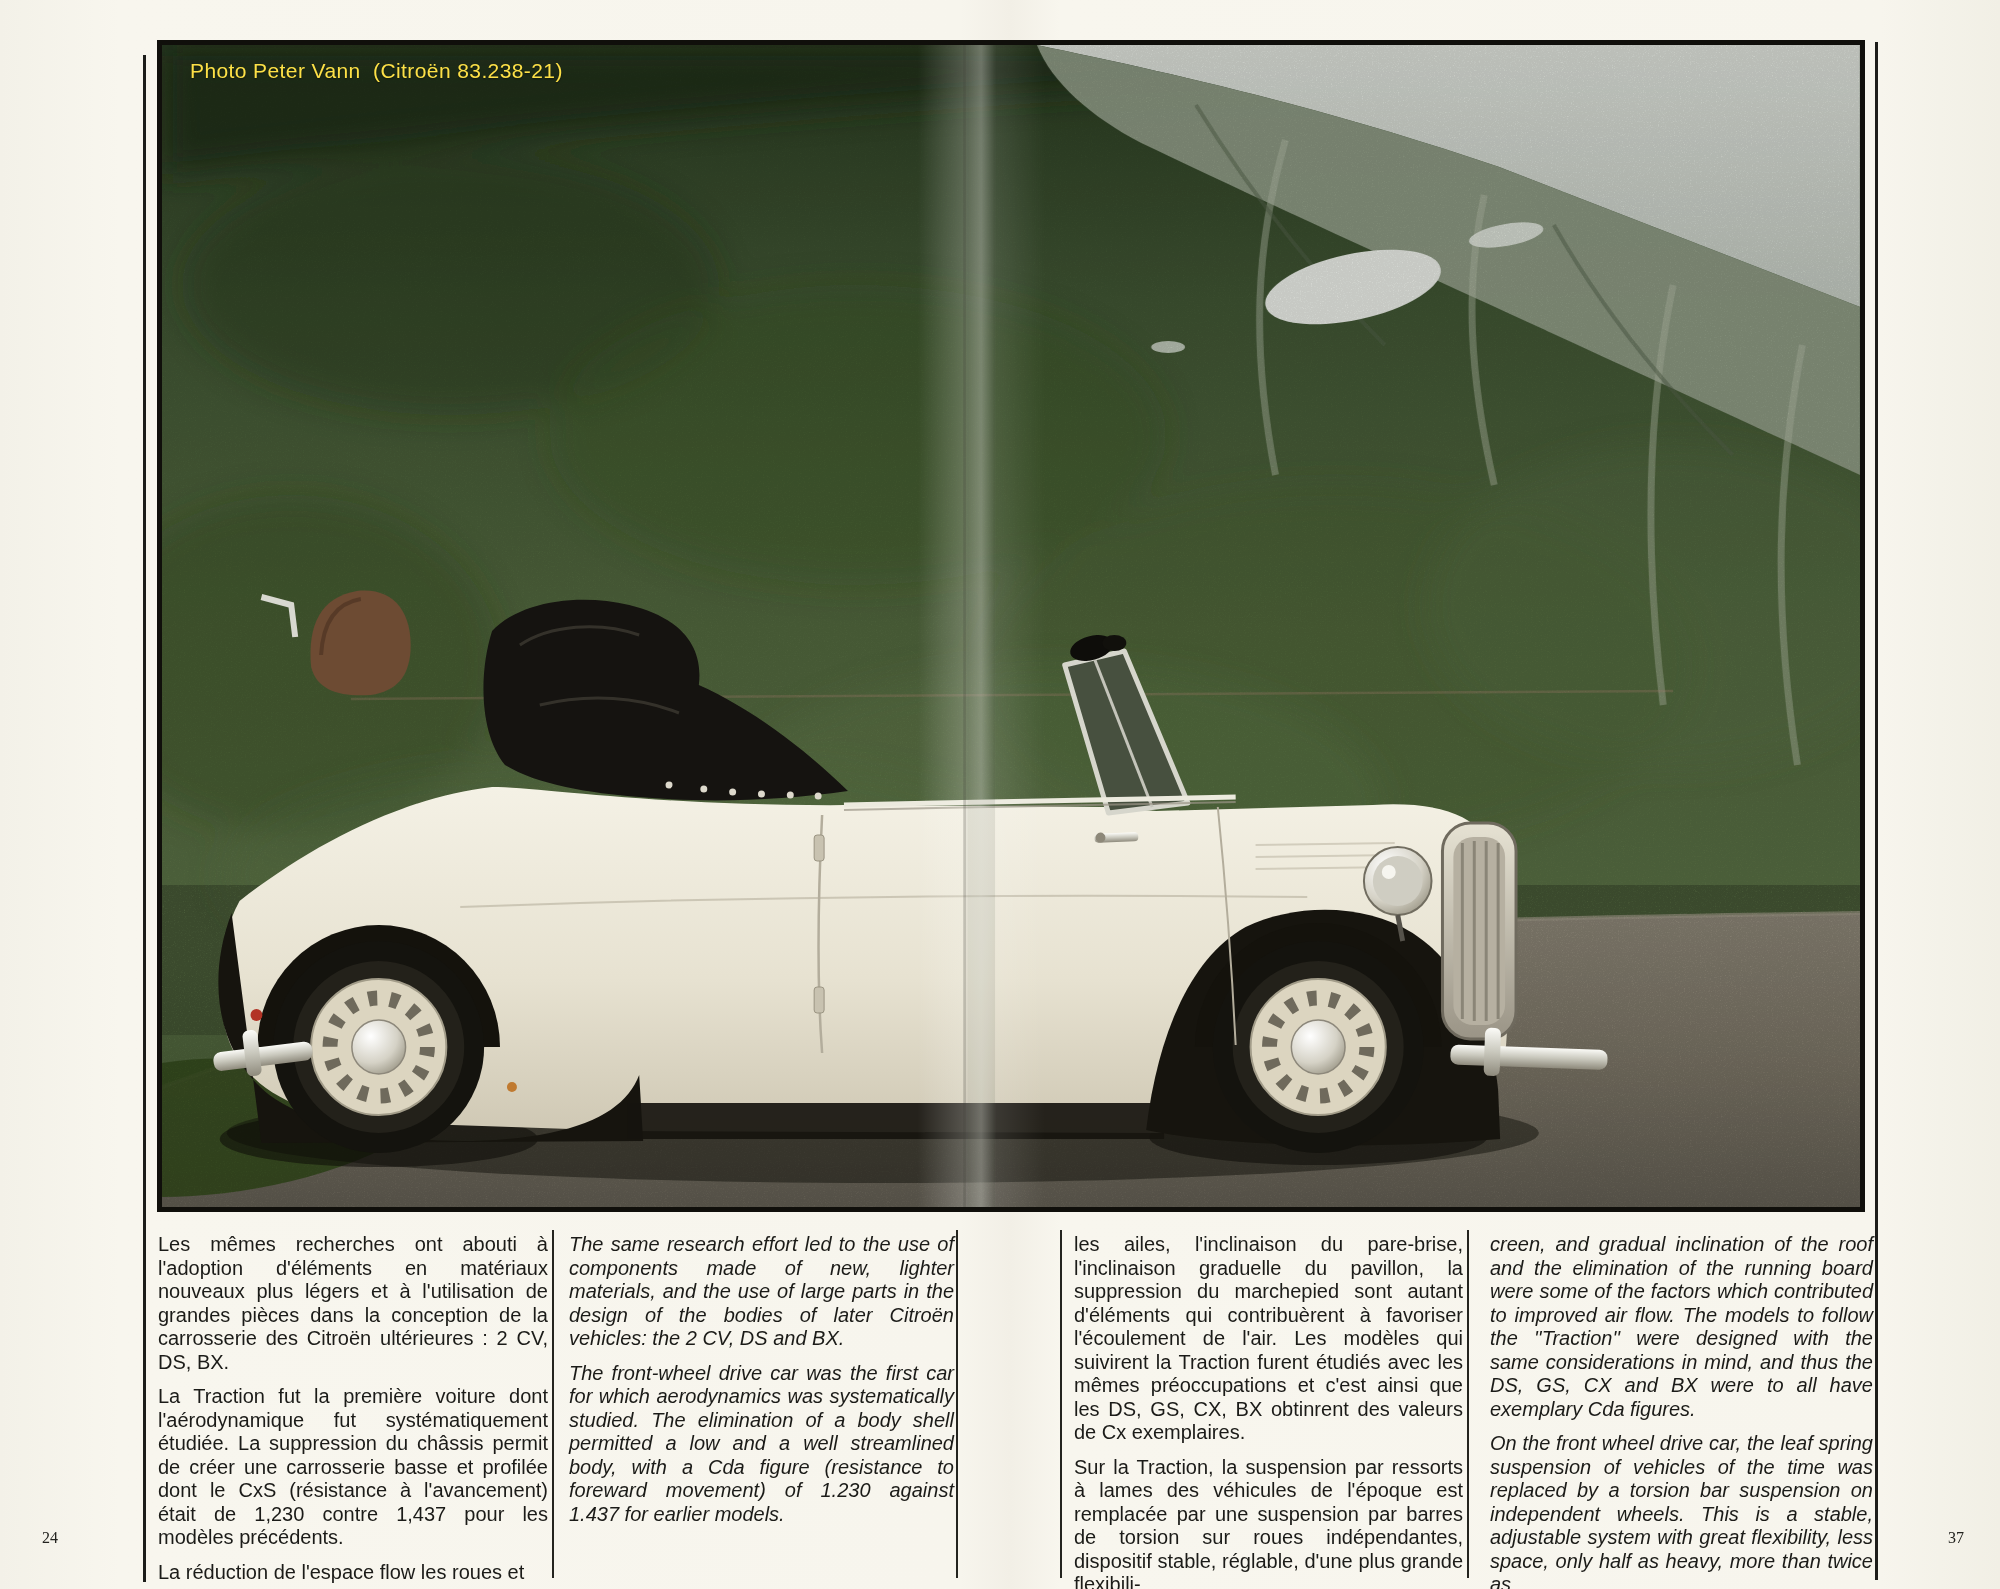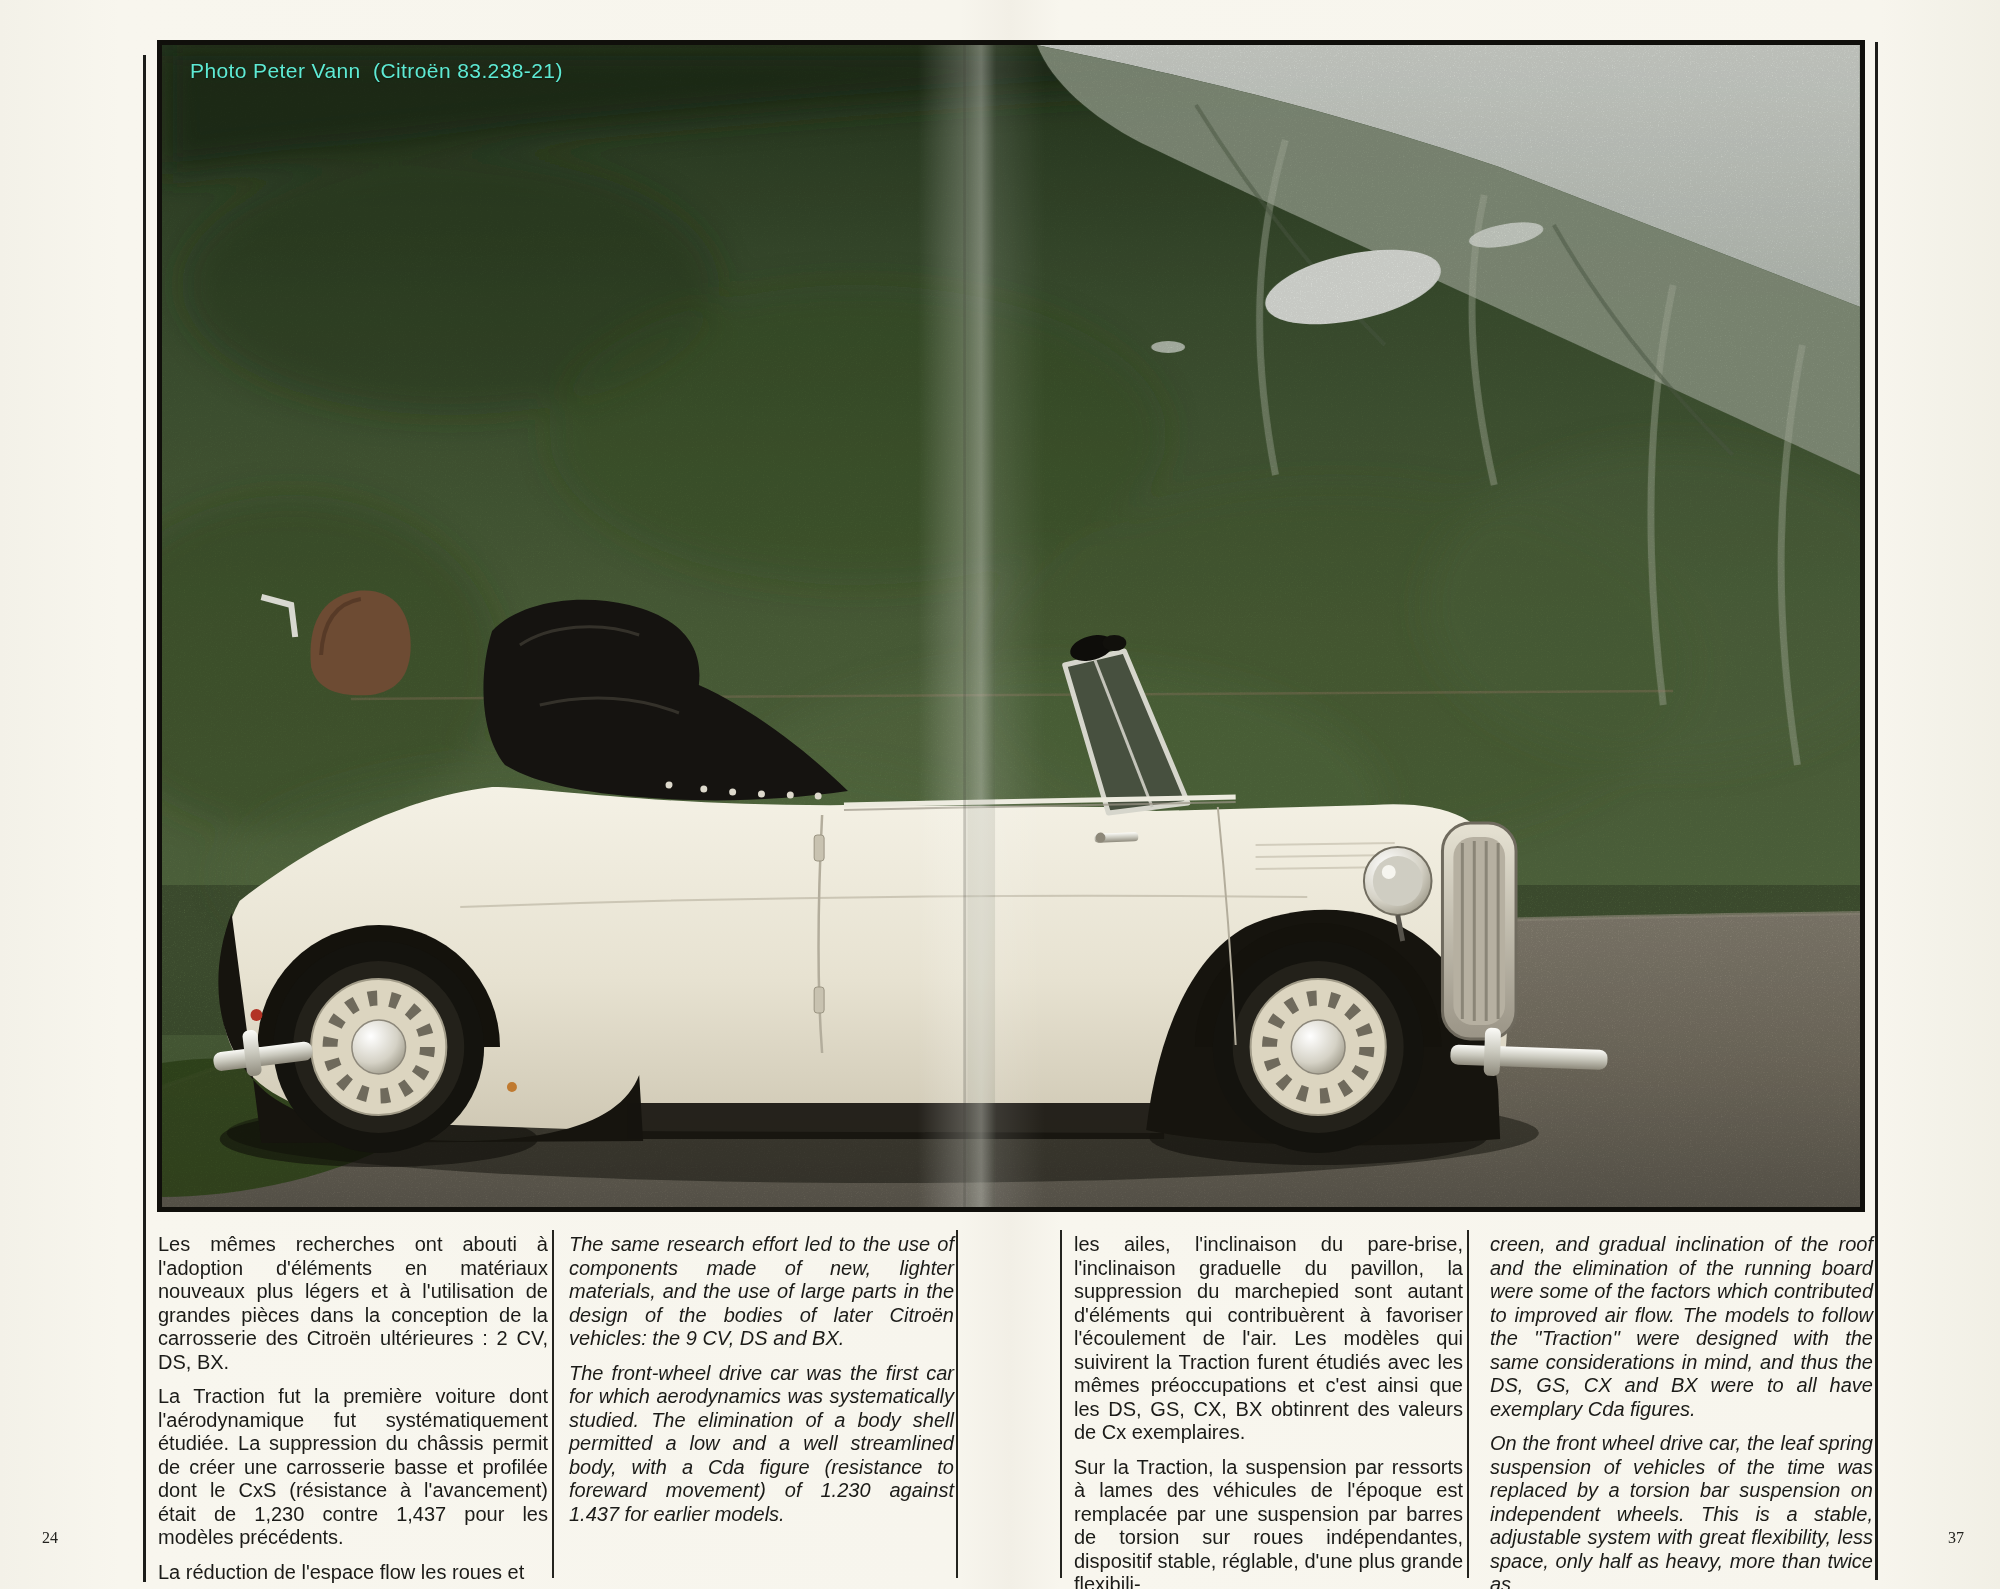--- a/index.html
+++ b/index.html
@@ -13,21 +13,21 @@
   #rule-page-right{left:1875px;top:42px;height:1538px;}
   .col-rule{top:1230px;height:348px;width:2px;background:#24241f;}
   #rule-c1{left:552px;} #rule-c2{left:956px;} #rule-c3{left:1060px;} #rule-c4{left:1467px;}
   .photo-frame{
     position:absolute;left:157px;top:40px;width:1708px;height:1172px;
     border:5px solid #100f0b;box-sizing:border-box;background:#50663d;
   }
   .photo-frame svg{display:block;width:100%;height:100%;}
   .photo-credit{
     position:absolute;left:28px;top:14px;font-size:21px;letter-spacing:.4px;
-    color:#5eead4;white-space:pre;text-shadow:0 1px 2px rgba(0,0,0,.45);
+    color:#fde047;white-space:pre;text-shadow:0 1px 2px rgba(0,0,0,.45);
   }
   .textcol{position:absolute;top:1233px;}
   .textcol p{margin:0 0 11px 0;font-size:20px;line-height:23.5px;text-align:justify;}
   .italic p{font-style:italic;}
   #col1{left:158px;width:390px;}
   #col2{left:569px;width:385px;}
   #col3{left:1074px;width:389px;}
   #col4{left:1490px;width:383px;}
   .pagenum{position:absolute;font-family:"Liberation Serif",serif;font-size:16px;color:#22221e;}
   #pn-left{left:42px;top:1529px;}
@@ -244,21 +244,21 @@
     <span class="photo-credit">Photo Peter Vann  (Citroën 83.238-21)</span>
   </div>
 
   <div class="textcol" id="col1">
     <p>Les mêmes recherches ont abouti à l'adoption d'éléments en matériaux nouveaux plus légers et à l'utilisation de grandes pièces dans la conception de la carrosserie des Citroën ultérieures : 2 CV, DS, BX.</p>
     <p>La Traction fut la première voiture dont l'aérodynamique fut systématiquement étudiée. La suppression du châssis permit de créer une carrosserie basse et profilée dont le CxS (résistance à l'avancement) était de 1,230 contre 1,437 pour les modèles précédents.</p>
     <p>La réduction de l'espace flow les roues et</p>
   </div>
 
   <div class="textcol italic" id="col2">
-    <p>The same research effort led to the use of components made of new, lighter materials, and the use of large parts in the design of the bodies of later Citroën vehicles: the 9 CV, DS and BX.</p>
+    <p>The same research effort led to the use of components made of new, lighter materials, and the use of large parts in the design of the bodies of later Citroën vehicles: the 2 CV, DS and BX.</p>
     <p>The front-wheel drive car was the first car for which aerodynamics was systematically studied. The elimination of a body shell permitted a low and a well streamlined body, with a Cda figure (resistance to foreward movement) of 1.230 against 1.437 for earlier models.</p>
   </div>
 
   <div class="textcol" id="col3">
     <p>les ailes, l'inclinaison du pare-brise, l'inclinaison graduelle du pavillon, la suppression du marchepied sont autant d'éléments qui contribuèrent à favoriser l'écoulement de l'air. Les modèles qui suivirent la Traction furent étudiés avec les mêmes préoccupations et c'est ainsi que les DS, GS, CX, BX obtinrent des valeurs de Cx exemplaires.</p>
     <p>Sur la Traction, la suspension par ressorts à lames des véhicules de l'époque est remplacée par une suspension par barres de torsion sur roues indépendantes, dispositif stable, réglable, d'une plus grande flexibili-</p>
   </div>
 
   <div class="textcol italic" id="col4">
     <p>creen, and gradual inclination of the roof and the elimination of the running board were some of the factors which contributed to improved air flow. The models to follow the ''Traction'' were designed with the same considerations in mind, and thus the DS, GS, CX and BX were to all have exemplary Cda figures.</p>

